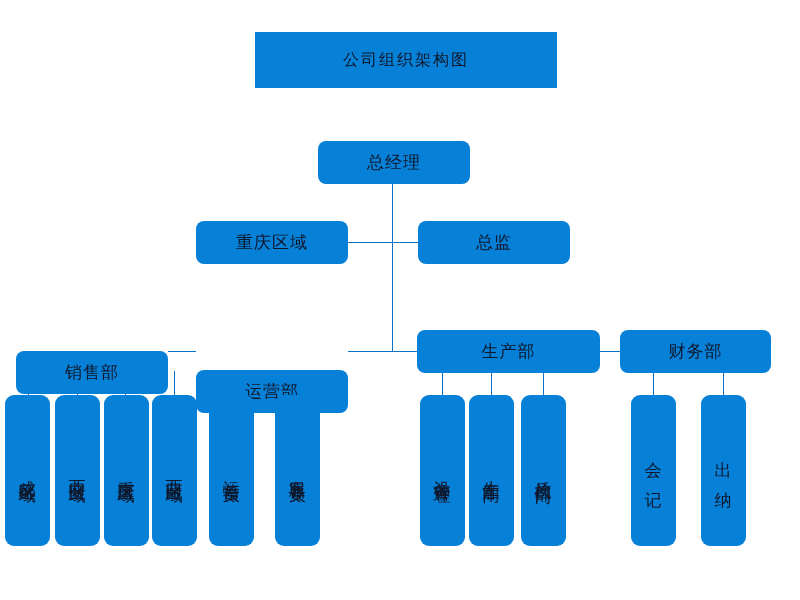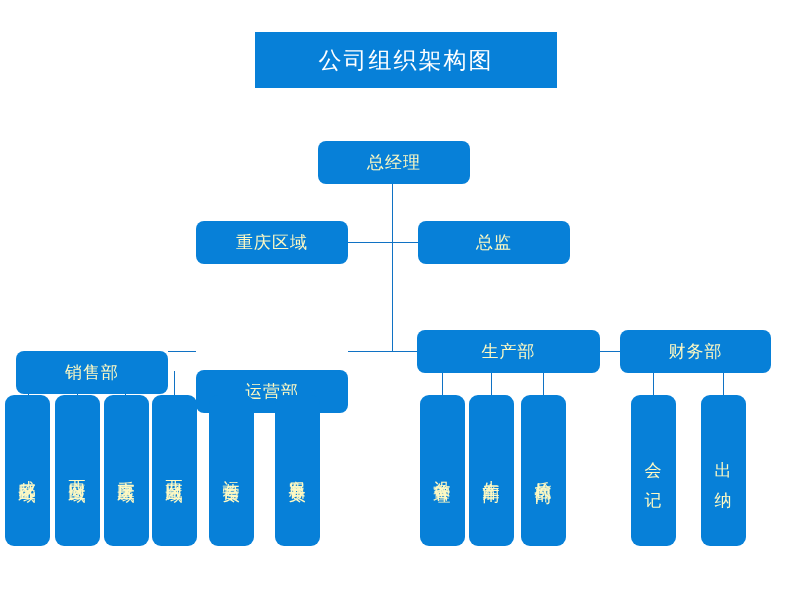--- a/index.html
+++ b/index.html
@@ -26,39 +26,39 @@
     left: 255px;
     top: 32px;
     width: 302px;
     height: 56px;
     background: #0780d8;
     display: flex;
     align-items: center;
     justify-content: center;
   }
   .title-banner .title-text {
-    color: #ffffff;
-    font-size: 23px;
+    color: #0f172a;
+    font-size: 16px;
     letter-spacing: 2px;
     line-height: 1;
   }
 
   
   .node {
     position: absolute;
     background: #0780d8;
     border-radius: 8px;
     color: #ffffff;
     display: flex;
     align-items: center;
     justify-content: center;
     box-sizing: border-box;
   }
   .node .label {
-    color: #fef9c3;
+    color: #0f172a;
     line-height: 1.18;
     text-align: center;
     white-space: pre;
   }
 
   
   .node.h .label {
     font-size: 17px;
     letter-spacing: 1px;
   }

